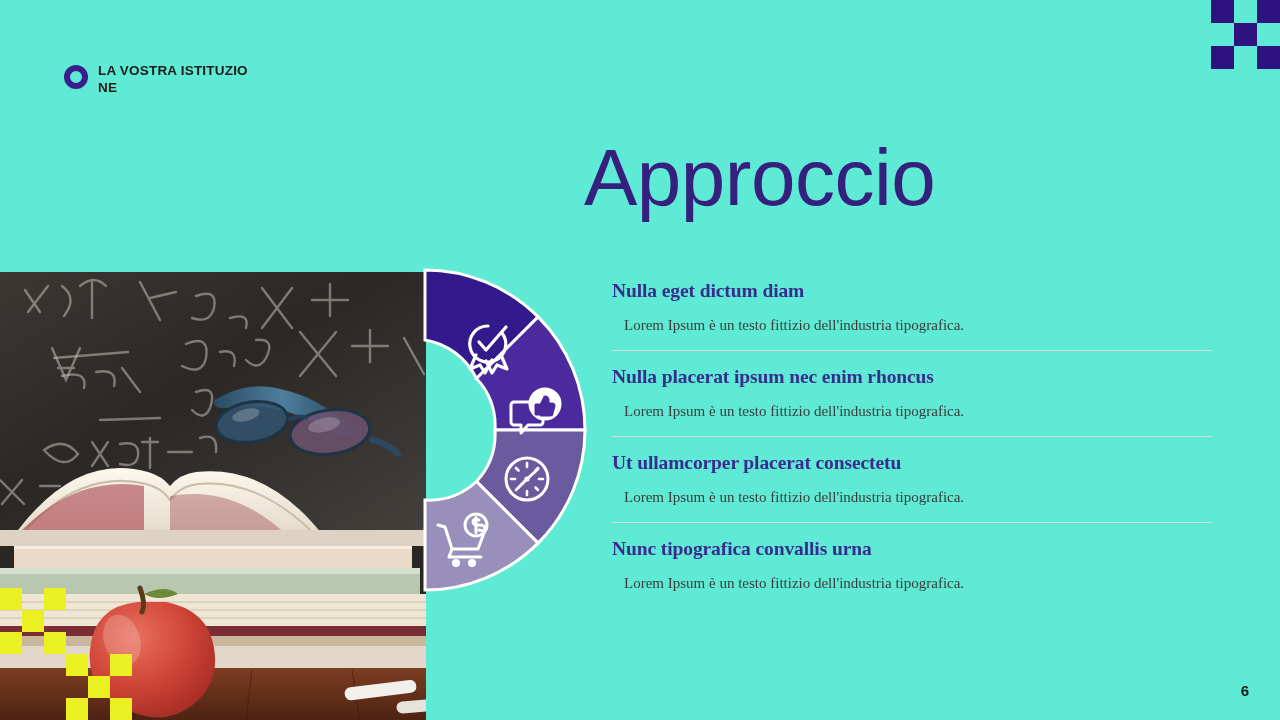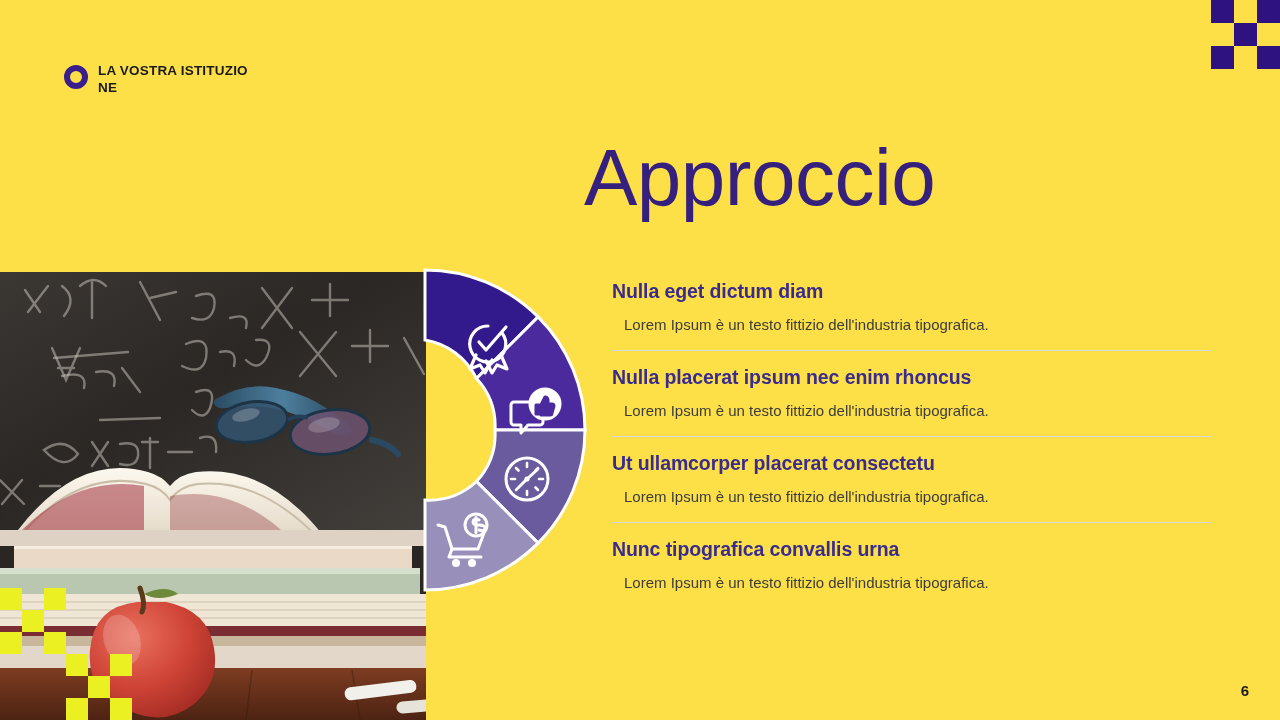--- a/index.html
+++ b/index.html
@@ -12,21 +12,21 @@
     height: 720px;
     overflow: hidden;
     font-family: "Liberation Sans", sans-serif;
     position: relative;
   }
   .slide {
     position: absolute;
     inset: 0;
     width: 1280px;
     height: 720px;
-    background: #fde047;
+    background: #5eead4;
     overflow: hidden;
   }
 
   
   .checker-purple {
     position: absolute;
     top: 0;
     right: 0;
     width: 69px;
     height: 69px;
@@ -112,20 +112,21 @@
     line-height: 1;
     font-weight: 300;
     color: #36207e;
     letter-spacing: -0.5px;
   }
   .list {
     position: absolute;
     left: 612px;
     top: 279px;
     width: 600px;
+    font-family: Liberation Serif, serif;
   }
   .item-head {
     font-size: 19.5px;
     color: #3a2b8e;
     font-weight: bold;
     line-height: 24px;
     margin: 0 0 5px 0;
     letter-spacing: -0.1px;
   }
   .item-body {

